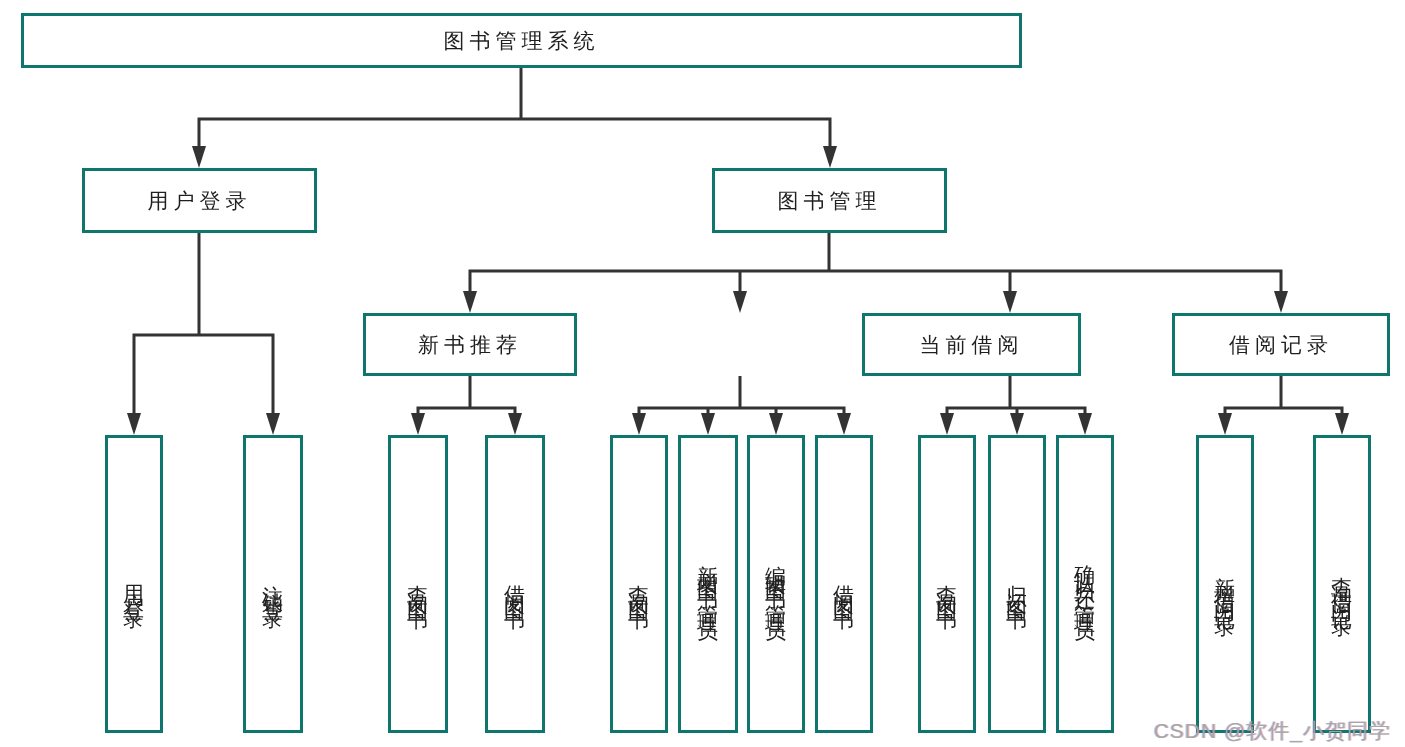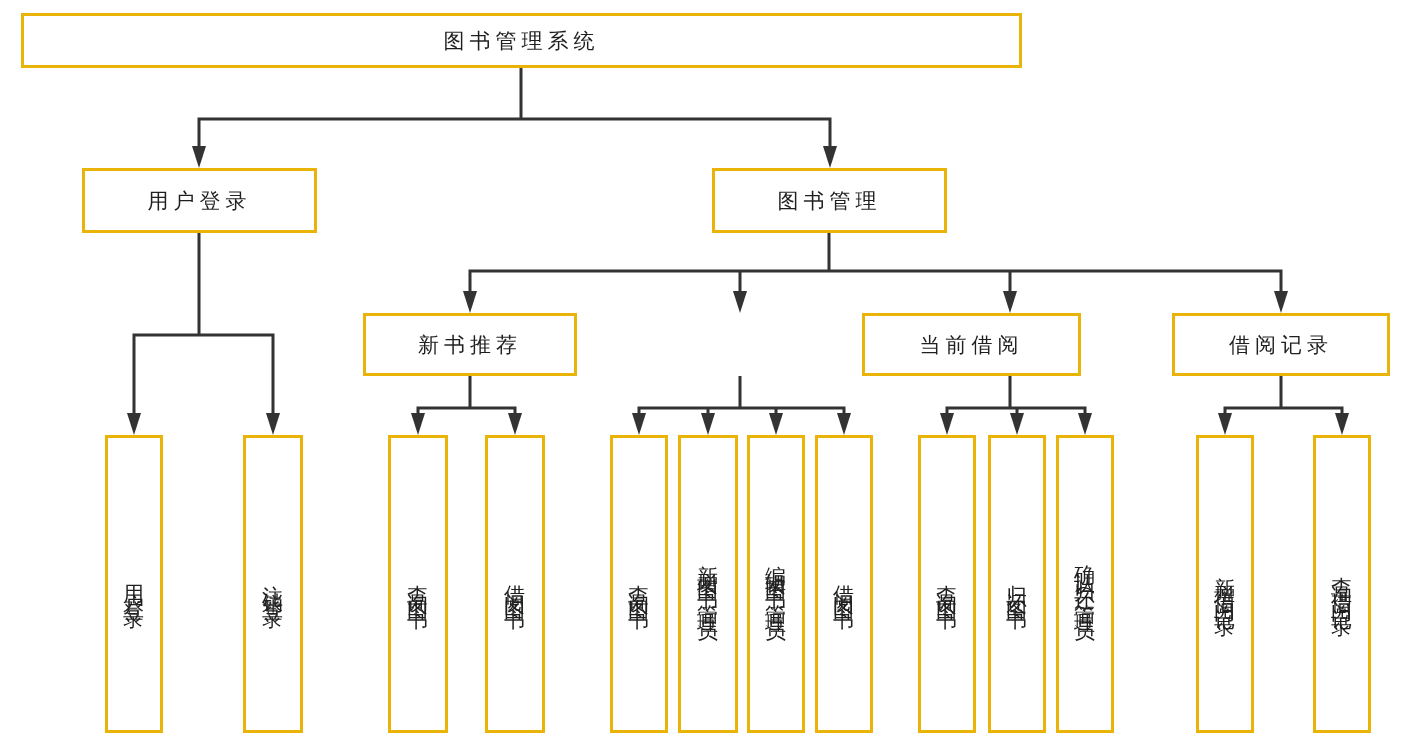--- a/index.html
+++ b/index.html
@@ -14,21 +14,21 @@
   }
   #connectors {
     position: absolute;
     left: 0; top: 0;
     width: 1405px; height: 747px;
     pointer-events: none;
   }
   .box {
     position: absolute;
     background: #ffffff;
-    border: 3px solid #eab308;
+    border: 3px solid #0f766e;
     box-sizing: border-box;
     display: flex;
     align-items: center;
     justify-content: center;
     font-size: 21px;
     letter-spacing: 5px;
     color: #1f1f1f;
     white-space: nowrap;
   }
   .vbox {
@@ -137,14 +137,15 @@
   <div class="box vbox" id="f-2-2">编辑图书（管理员）</div>
   <div class="box vbox" id="f-2-3">借阅图书</div>
 
   <div class="box vbox" id="f-3-0">查询图书</div>
   <div class="box vbox" id="f-3-1">归还图书</div>
   <div class="box vbox" id="f-3-2">确认归还（管理员）</div>
 
   <div class="box vbox" id="f-4-0">新增借阅记录</div>
   <div class="box vbox" id="f-4-1">查询借阅记录</div>
 
+  <div id="watermark">CSDN @软件_小贺同学</div>
 
 </div>
 
 </body></html>

